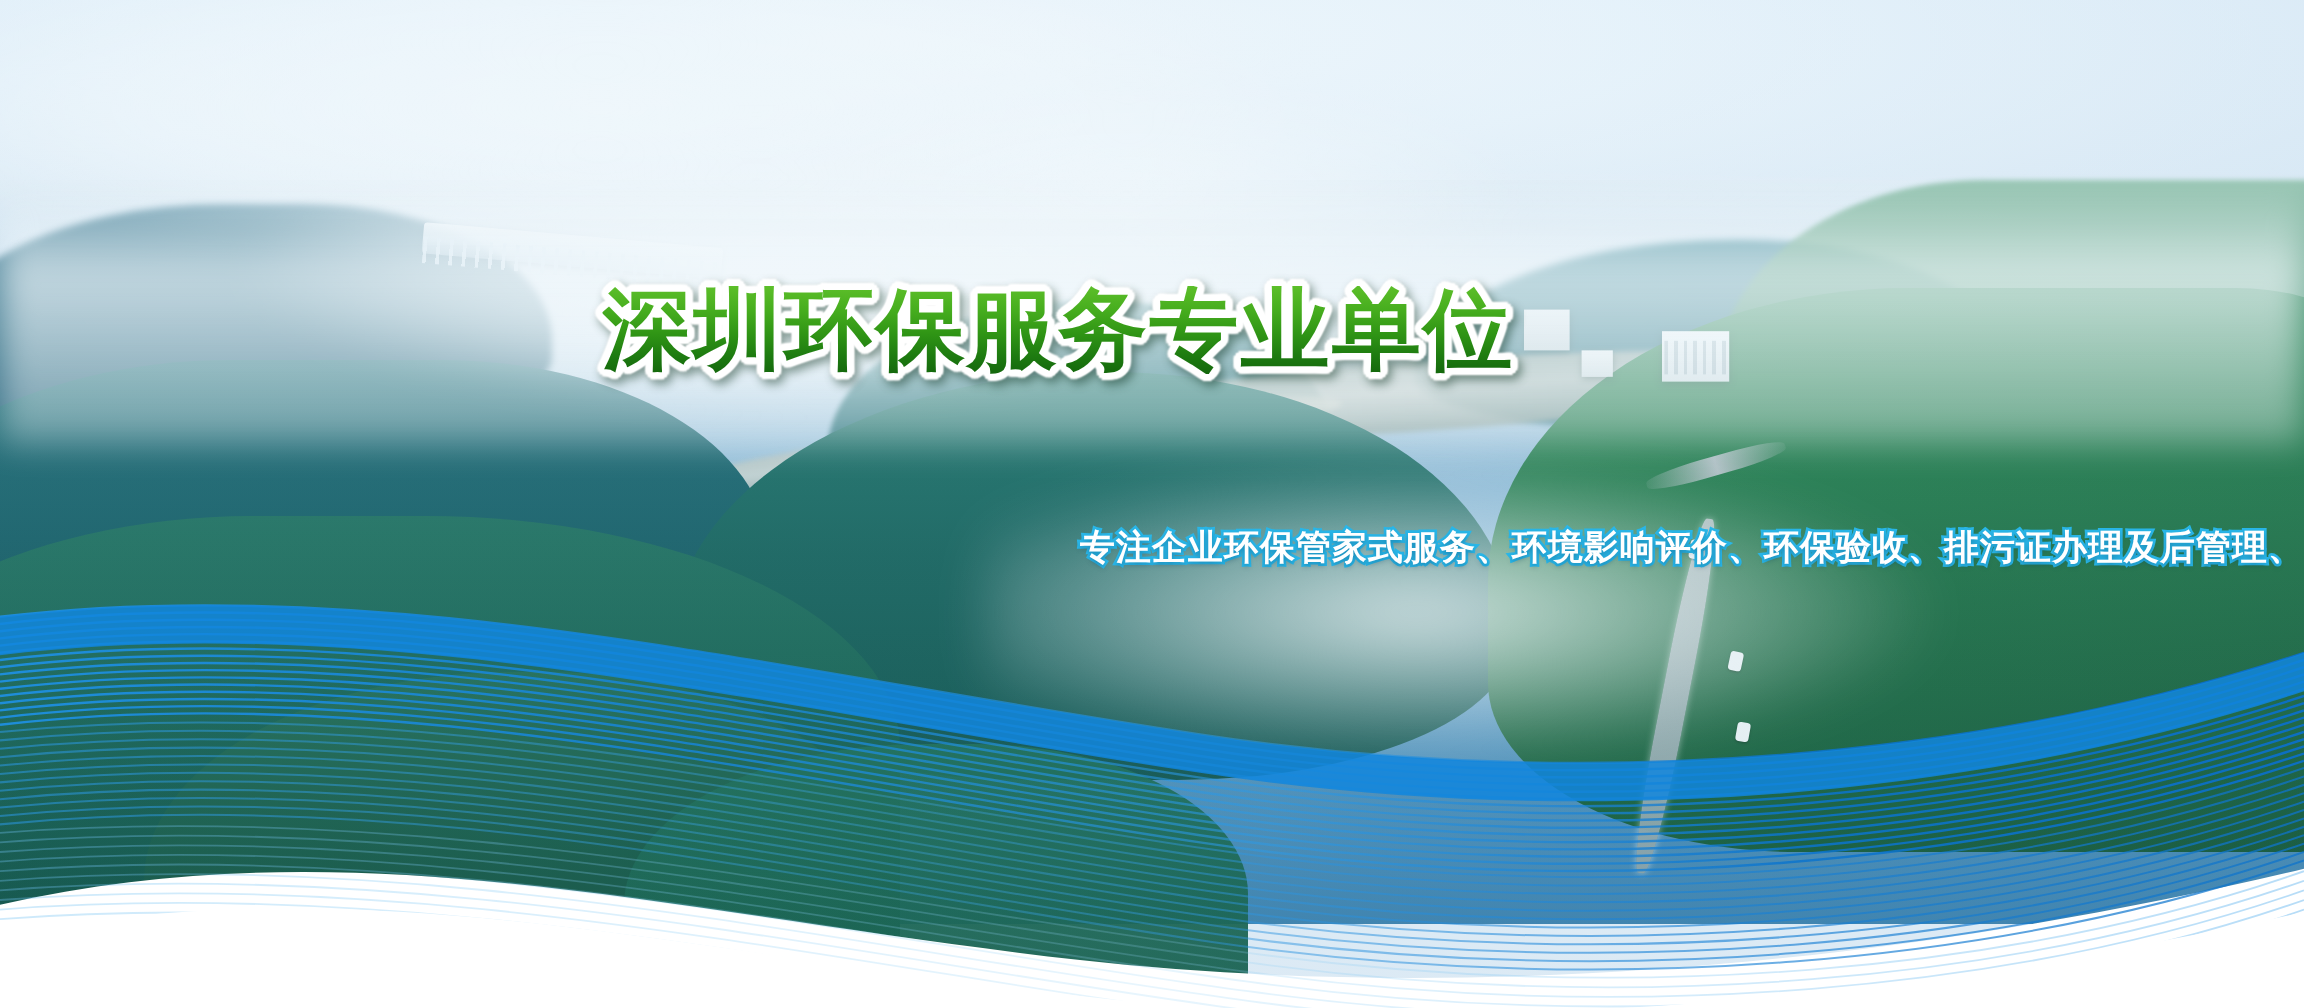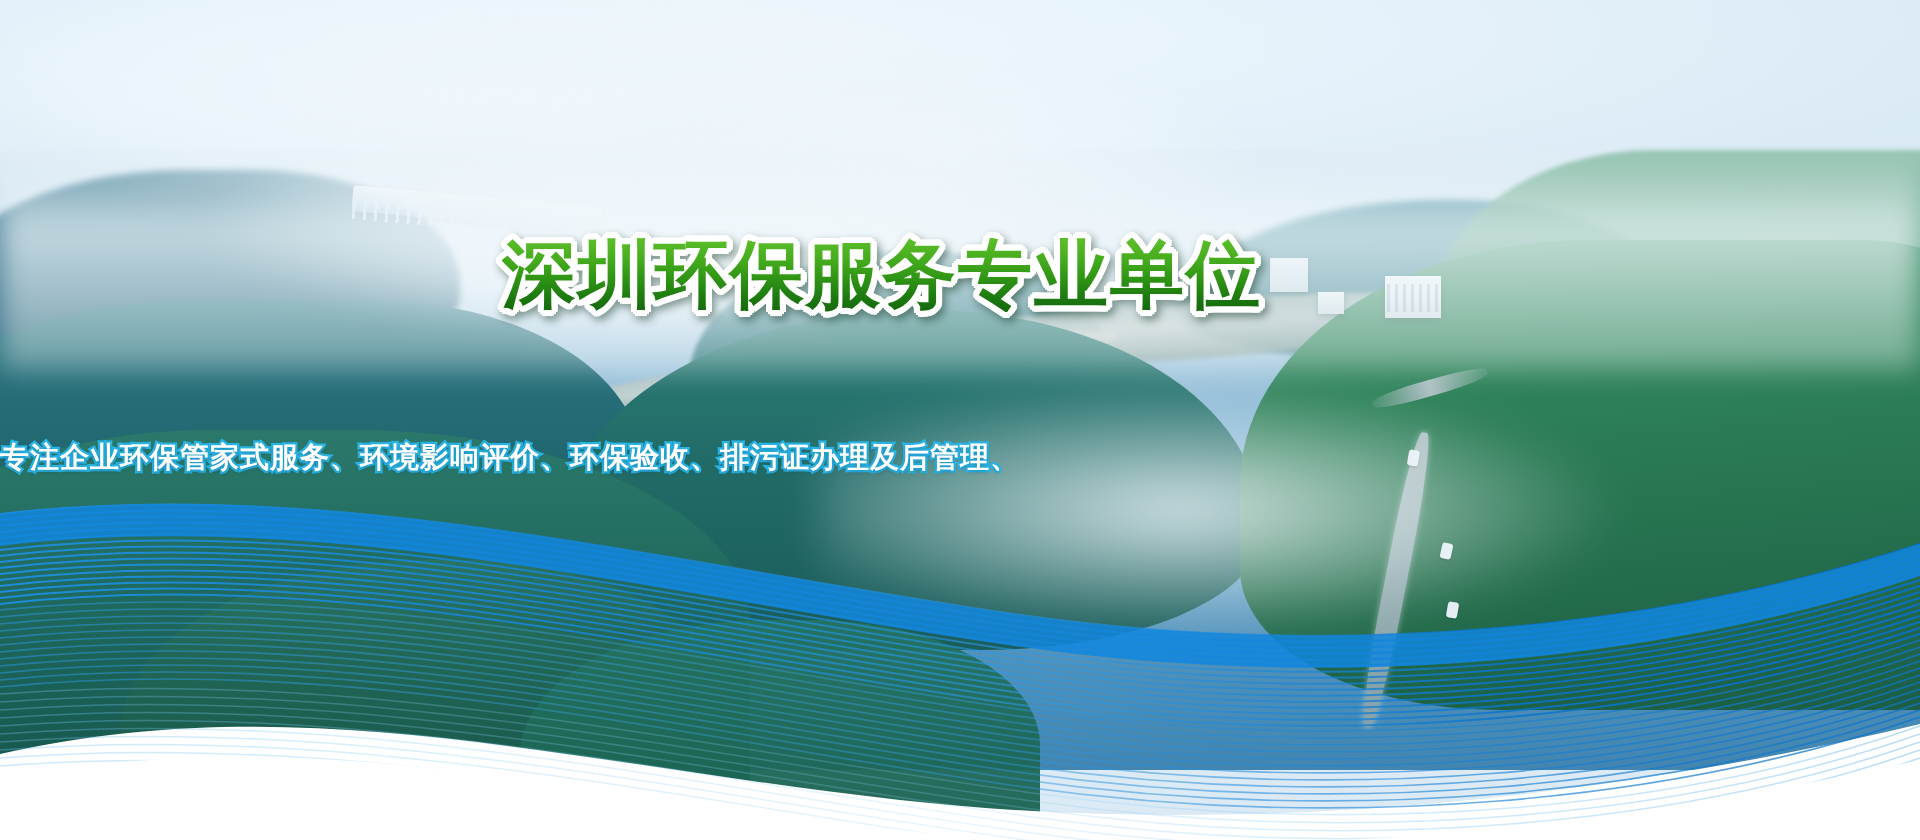--- a/index.html
+++ b/index.html
@@ -197,21 +197,21 @@
     color:transparent;
     -webkit-text-stroke:0px transparent;
     filter:drop-shadow(2px 0 0 #fff) drop-shadow(-2px 0 0 #fff)
            drop-shadow(0 2px 0 #fff) drop-shadow(0 -2px 0 #fff)
            drop-shadow(2px 2px 0 #fff) drop-shadow(-2px -2px 0 #fff)
            drop-shadow(2px -2px 0 #fff) drop-shadow(-2px 2px 0 #fff)
            drop-shadow(3px 4px 4px rgba(0,40,20,.45));
   }
 
   .sub-wrap{
-    position:absolute;left:0;top:432px;width:1920px;text-align:left;z-index:30;
+    position:absolute;left:0;top:432px;width:1920px;text-align:right;z-index:30;
   }
   .subline{
     font-size:29px;font-weight:bold;line-height:50px;letter-spacing:1px;
     color:#ffffff;
     -webkit-text-stroke:4.5px #29b6e8;
     paint-order:stroke fill;
     text-shadow:0 2px 4px rgba(10,60,90,.35);
     white-space:nowrap;
   }
 

